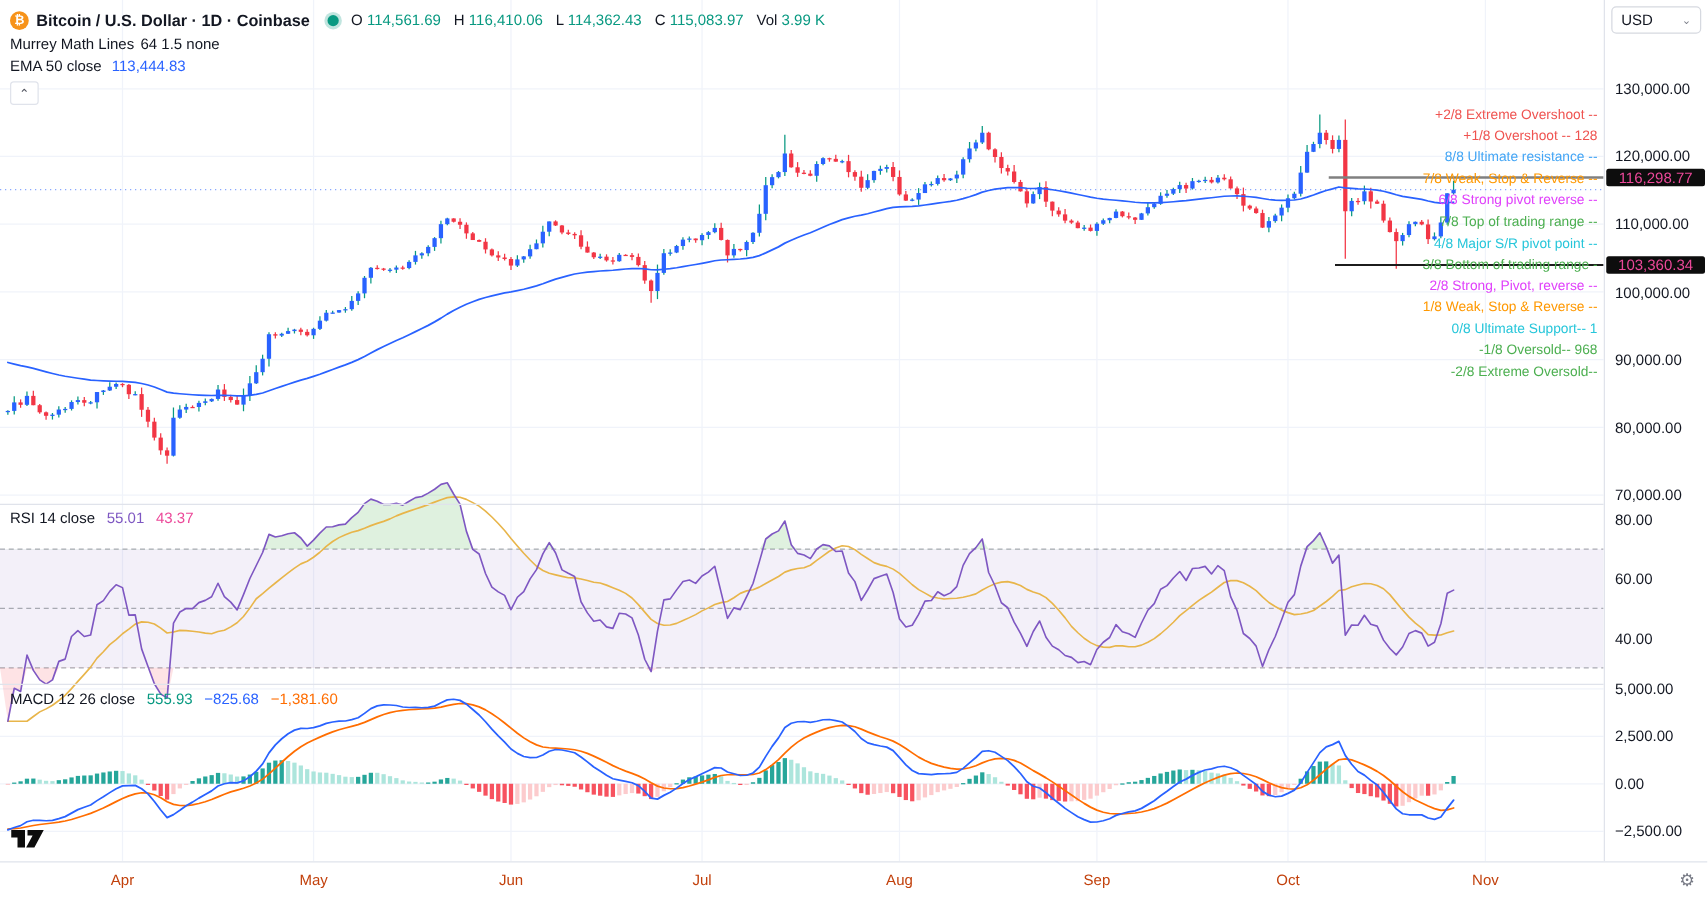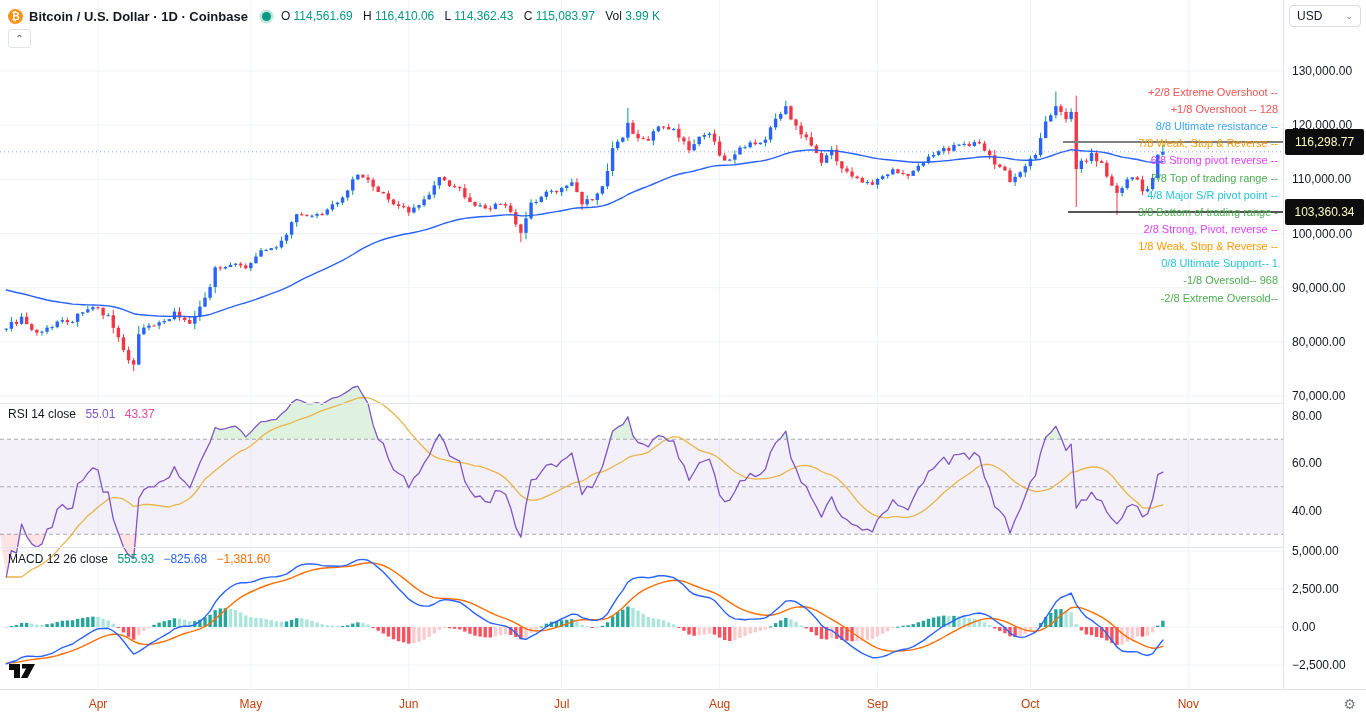--- a/index.html
+++ b/index.html
@@ -27,22 +27,22 @@
   .collapse-btn { margin-top:3px; width:23px; height:19px; border:1px solid #e0e3eb; border-radius:3px;
     background:#fff; color:#50535e; font-size:10px; display:flex; align-items:center; justify-content:center; cursor:pointer; }
 
   .pane-legend { position:absolute; left:8px; z-index:30; font-size:12px; white-space:nowrap; }
   .pane-legend span { margin-right:6px; }
 
   
   #price-axis { position:absolute; left:1283px; top:0; width:83px; height:689px;
     border-left:1px solid #e0e3eb; background:#fff; z-index:20; }
   .axis-label { position:absolute; left:8px; transform:translateY(-50%); font-size:12px; color:#131722; white-space:nowrap; }
-  .axis-badge { position:absolute; left:1px; transform:translateY(-50%); width:79px; height:26px;
-    background:#0d0d0d; color:#fef9c3; font-size:12px; border-radius:2px;
+  .axis-badge { position:absolute; left:1px; transform:translateY(-50%); width:79px; height:14px;
+    background:#0d0d0d; color:#ec4899; font-size:12px; border-radius:2px;
     display:flex; align-items:center; justify-content:center; white-space:nowrap; }
   .currency-btn { position:absolute; top:5px; left:5px; width:72px; height:22px; border:1px solid #d6d9e0;
     border-radius:4px; background:#fff; display:flex; align-items:center; justify-content:space-between;
     padding:0 7px; font-size:12px; color:#131722; cursor:pointer; }
   .currency-btn .chev { color:#787b86; font-size:9px; }
 
   
   .murrey-label { position:absolute; right:88px; transform:translateY(-50%); font-size:11px;
     white-space:nowrap; z-index:10;margin-top:37px; }
 
@@ -797,20 +797,28 @@
         <span class="lbl">H</span>
         <span class="val">116,410.06</span>
         <span class="lbl">L</span>
         <span class="val">114,362.43</span>
         <span class="lbl">C</span>
         <span class="val">115,083.97</span>
         <span class="lbl">Vol</span>
         <span class="val">3.99 K</span>
       </span>
     </div>
+    <div class="ind-row">
+      <span>Murrey Math Lines</span>
+      <span class="params">64 1.5 none</span>
+    </div>
+    <div class="ind-row">
+      <span>EMA 50 close</span>
+      <span class="v-blue">113,444.83</span>
+    </div>
     <div class="collapse-btn">
       <span>⌃</span>
     </div>
   </div>
 
   <div class="pane-legend" style="top:407px">
     <span>RSI 14 close</span>
     <span id="rsi-v1" style="color: rgb(126, 87, 194);">55.01</span>
     <span id="rsi-v2" style="color: #ec4899;">43.37</span>
   </div>

